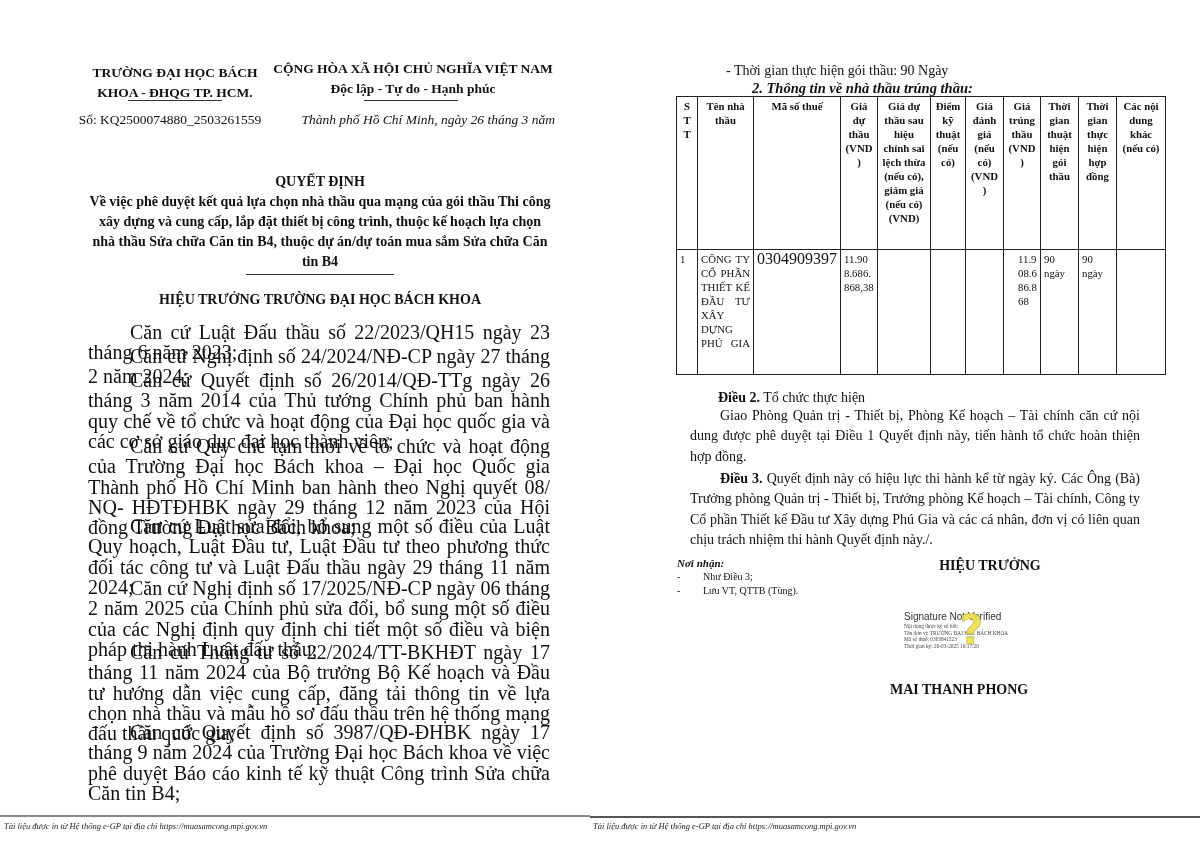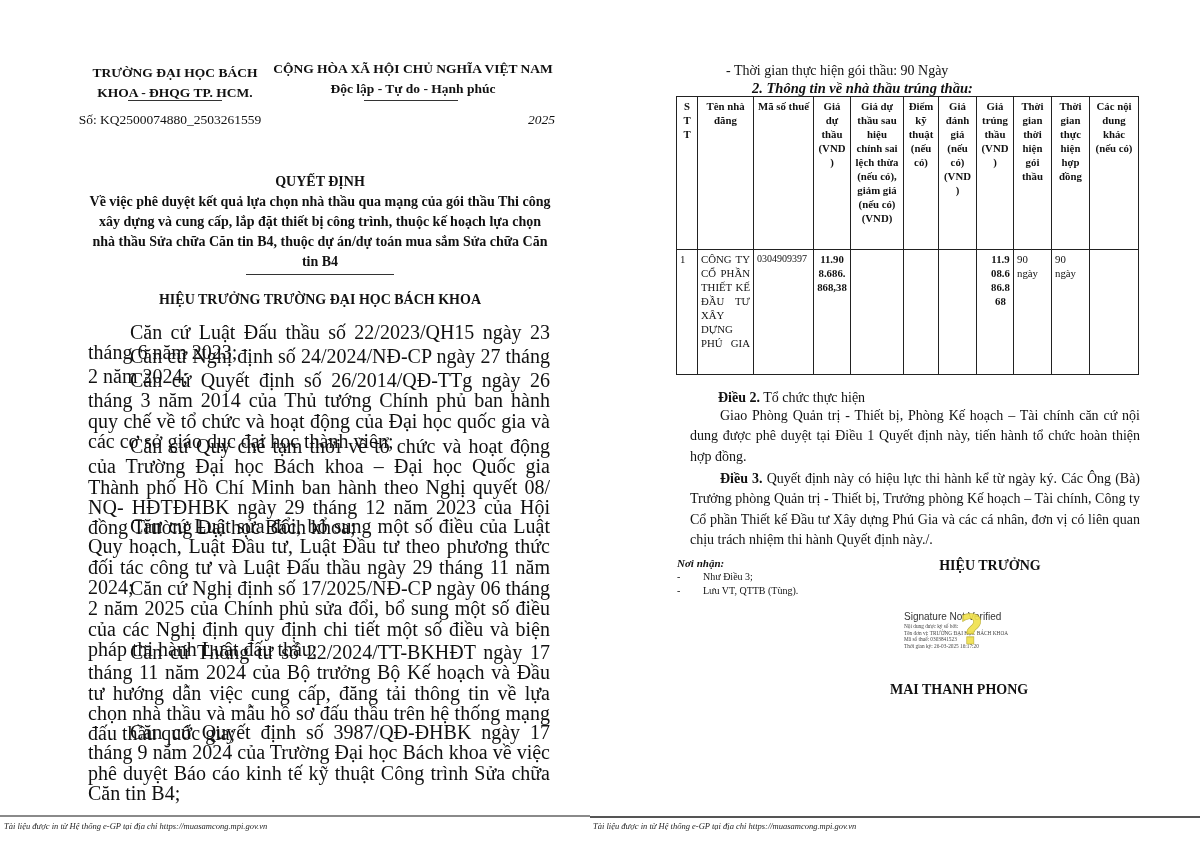--- a/index.html
+++ b/index.html
@@ -28,21 +28,21 @@
   .r-line1 { left:718px; top:61px; font-size:14px; line-height:20px;margin-left:8px; }
   .r-line2 { left:752px; top:78px; font-size:14.5px; line-height:20px; font-weight:bold; font-style:italic; }
 
   table.tb {
     position:absolute; left:676px; top:96px; border-collapse:collapse;
     font-size:10.8px; line-height:14px; table-layout:fixed;
   }
   table.tb th, table.tb td { border:1.4px solid #222; padding:2px 3px; vertical-align:top; }
   table.tb th { font-weight:bold; text-align:center; height:148px; }
   table.tb td { height:120px; }
-  td.num { text-align:center;font-weight:bold; }
+  td.num { text-align:left; }
   td.name { text-align:justify; text-align-last:justify; }
 
   .dieu2 { left:718px; top:388px; font-size:14px; line-height:20px; }
   .dieu2-body { left:690px; top:406px; width:450px; font-size:14px; line-height:20.3px; text-align:justify; text-indent:30px; }
   .dieu3 { left:690px; top:469px; width:450px; font-size:14px; line-height:20.3px; text-align:justify; text-indent:30px; }
 
   .noinhan { left:677px; top:556px; font-size:11px; line-height:14px; }
   .noinhan-title { font-weight:bold; font-style:italic; }
   .noinhan li { list-style:none; position:relative; padding-left:26px; font-size:10px; line-height:14px; }
   .noinhan ul { margin:0; padding:0; }
@@ -71,21 +71,21 @@
 <div class="rule" style="left:128px;top:100px;width:94px;"></div>
 
 <div class="abs hdr-right">
   <div>CỘNG HÒA XÃ HỘI CHỦ NGHĨA VIỆT NAM</div>
   <div>Độc lập - Tự do - Hạnh phúc</div>
 </div>
 <div class="rule" style="left:364px;top:100px;width:94px;"></div>
 
 <div class="abs so">Số: KQ2500074880_2503261559</div>
 <div class="abs place">
-  <div>2025</div>
+  <div>Thành phố Hồ Chí Minh, ngày 26 tháng 3 năm</div>
 </div>
 
 <div class="abs qd-title">QUYẾT ĐỊNH</div>
 <div class="abs qd-sub" style="top:192px;">Về việc phê duyệt kết quả lựa chọn nhà thầu qua mạng của gói thầu Thi công xây dựng và cung cấp, lắp đặt thiết bị công trình, thuộc kế hoạch lựa chọn nhà thầu Sửa chữa Căn tin B4, thuộc dự án/dự toán mua sắm Sửa chữa Căn tin B4</div>
 <div class="rule" style="left:246px;top:274px;width:148px;"></div>
 
 <div class="abs ht-title">HIỆU TRƯỞNG TRƯỜNG ĐẠI HỌC BÁCH KHOA</div>
 
 <div class="para" style="top:322px;">Căn cứ Luật Đấu thầu số 22/2023/QH15 ngày 23 tháng 6 năm 2023;</div>
 <div class="para" style="top:346px;">Căn cứ Nghị định số 24/2024/NĐ-CP ngày 27 tháng 2 năm 2024;</div>
@@ -109,37 +109,37 @@
       <col style="width:35px">
       <col style="width:38px">
       <col style="width:37px">
     <col style="width:38px">
       <col style="width:38px">
       <col style="width:49px">
   </colgroup>
   <thead>
     <tr>
       <th>S T T</th>
-      <th>Tên nhà đăng</th>
+      <th>Tên nhà thầu</th>
       <th>Mã số thuế</th>
       <th>Giá dự thầu (VND )</th>
       <th>Giá dự thầu sau hiệu chỉnh sai lệch thừa (nếu có), giảm giá (nếu có) (VND)</th>
       <th>Điểm kỹ thuật (nếu có)</th>
       <th>Giá đánh giá (nếu có) (VND )</th>
       <th>Giá trúng thầu (VND )</th>
-      <th>Thời gian thời hiện gói thầu</th>
+      <th>Thời gian thuật hiện gói thầu</th>
       <th>Thời gian thực hiện hợp đồng</th>
       <th>Các nội dung khác (nếu có)</th>
     </tr>
   </thead>
   <tbody>
     <tr>
       <td>1</td>
       <td class="name">CÔNG TY CỔ PHẦN THIẾT KẾ ĐẦU TƯ XÂY DỰNG PHÚ GIA</td>
-      <td style="font-size:10px;margin-left:32px;">0304909397</td>
+      <td style="font-size:16px;margin-left:32px;">0304909397</td>
       <td class="num" style="word-break:break-all;">11.908.686.868,38</td>
       <td></td>
       <td></td>
       <td></td>
       <td class="num" style="word-break:break-all;padding-left:14px;">11.908.686.868</td>
       <td>90 ngày</td>
       <td>90 ngày</td>
       <td></td>
     </tr>
   </tbody>

